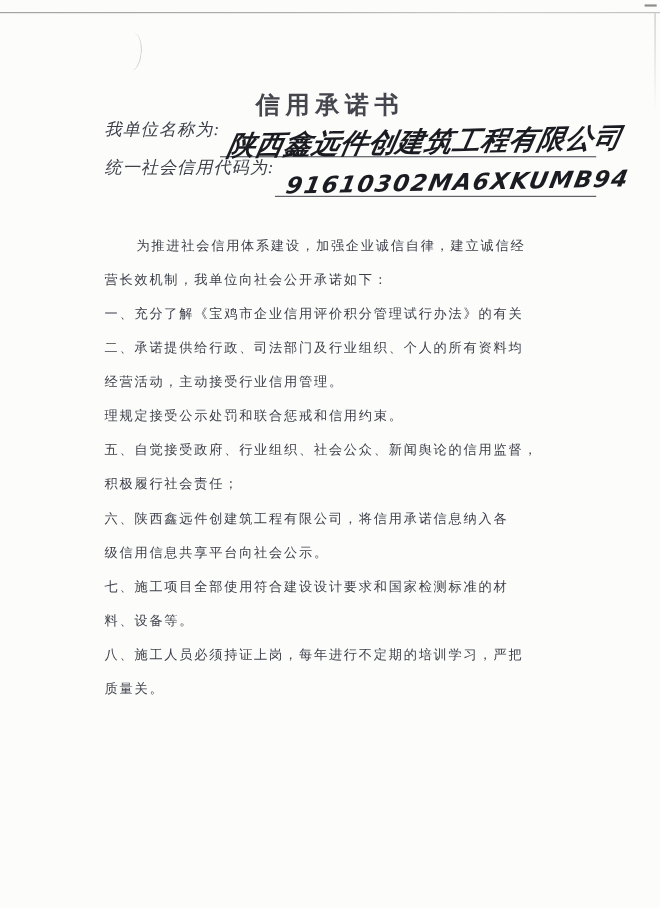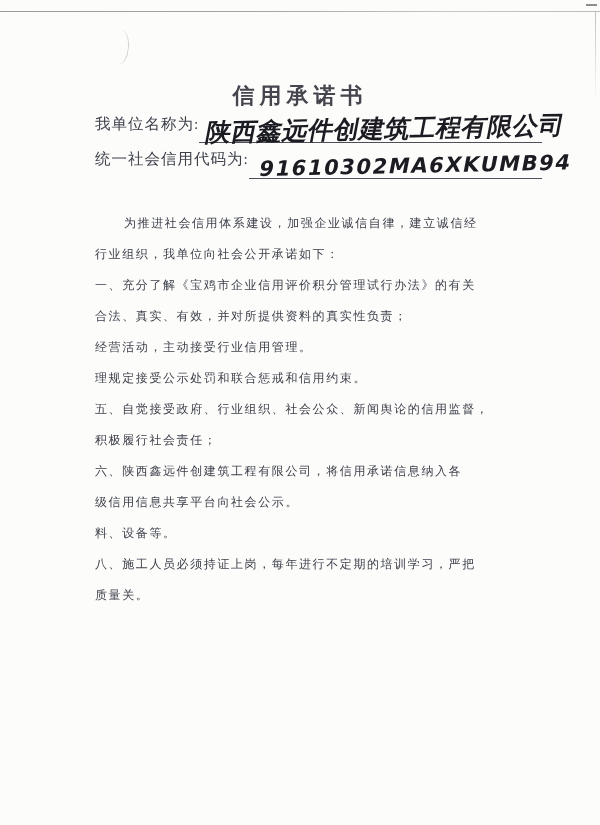--- a/index.html
+++ b/index.html
@@ -35,21 +35,21 @@
   }
   .title {
     margin: 84px 0 0 0;
     text-align: center;
     font-size: 22px; line-height: 24px;
     font-weight: 700;
     letter-spacing: 5px;
     color: #45454e;
   }
   .fields { margin: 0 58px 0 95px; }
-  .field-row { display: flex; align-items: center; }
+  .field-row { display: flex; align-items: flex-start; font-style: italic; }
   .row-name { height: 34px; }
   .row-code { height: 36px; }
   .field-label {
     font-size: 15.5px; letter-spacing: 1px;
     color: var(--ink, #3d3f49);
     white-space: nowrap;
     padding-bottom: 2px;
   }
   .field-line {
     flex: 1; height: 100%;
@@ -97,26 +97,27 @@
     <div class="field-row row-code">
       <span class="field-label">统一社会信用代码为:</span>
       <span class="field-line">
         <span class="handwriting code-hw">91610302MA6XKUMB94</span>
       </span>
     </div>
   </div>
 
   <div class="body-text">
       <div class="body-line indent">为推进社会信用体系建设，加强企业诚信自律，建立诚信经</div>
-      <div class="body-line">行业组织，我单位向社会公开承诺如下：</div>
+      <div class="body-line">营长效机制，我单位向社会公开承诺如下：</div>
       <div class="body-line">一、充分了解《宝鸡市企业信用评价积分管理试行办法》的有关</div>
-      <div class="body-line">合法、真实、有效，并对所提供资料的真实性负责；</div>
+      <div class="body-line">二、承诺提供给行政、司法部门及行业组织、个人的所有资料均</div>
       <div class="body-line">经营活动，主动接受行业信用管理。</div>
       <div class="body-line">理规定接受公示处罚和联合惩戒和信用约束。</div>
       <div class="body-line">五、自觉接受政府、行业组织、社会公众、新闻舆论的信用监督，</div>
       <div class="body-line">积极履行社会责任；</div>
       <div class="body-line">六、陕西鑫远件创建筑工程有限公司，将信用承诺信息纳入各</div>
       <div class="body-line">级信用信息共享平台向社会公示。</div>
+      <div class="body-line">七、施工项目全部使用符合建设设计要求和国家检测标准的材</div>
       <div class="body-line">料、设备等。</div>
       <div class="body-line">八、施工人员必须持证上岗，每年进行不定期的培训学习，严把</div>
       <div class="body-line">质量关。</div>
     </div>
 </div>
 
 </body></html>

